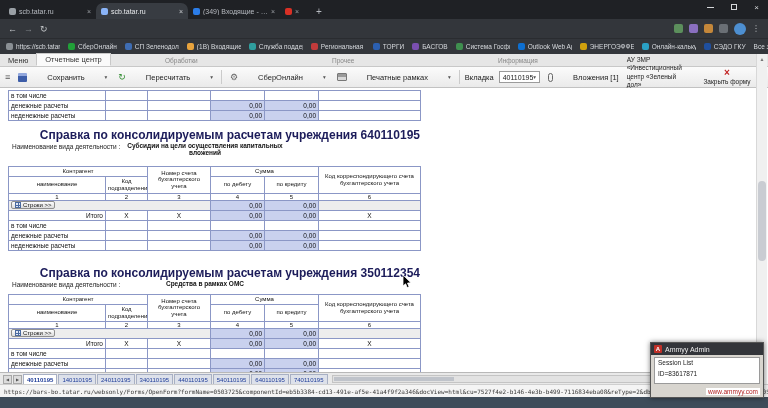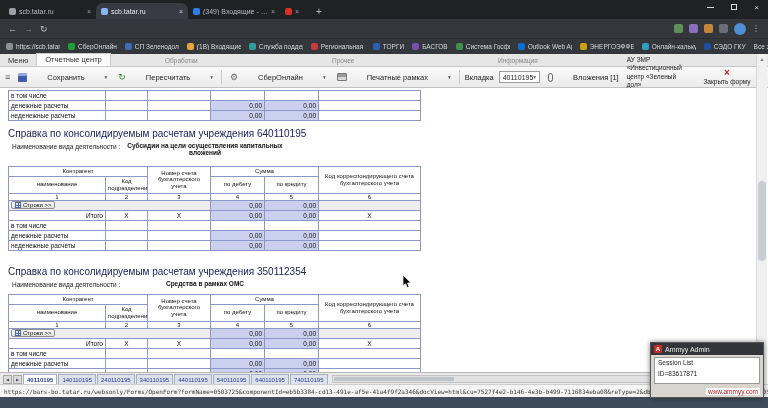--- a/index.html
+++ b/index.html
@@ -84,21 +84,21 @@
   .lbl-right { text-align:right; padding-right:3px; }
   .lbl-ind { padding-left:14px; }
   .lbl-ind2 { padding-left:20px; }
   .strokirow td { background:#ededed; }
   .strokirow td.val { background:#c9d1ee; }
   .stroki-btn { display:inline-flex; align-items:center; gap:2px; border:1px solid #8f8f8f; border-radius:2px;
                 background:linear-gradient(#fdfdfd,#dcdcdc); padding:0 3px; font-size:6px; height:8px; }
   .grid-ic { width:6px; height:6px; border:1px solid #4a6aa0; flex:none;
              background:linear-gradient(to right,transparent 2px,#4a6aa0 2px 3px,transparent 3px),
                         linear-gradient(to bottom,transparent 2px,#4a6aa0 2px 3px,transparent 3px),#dfe6f5; }
-  .sec-title { position:absolute; width:412px; text-align:left; font-size:10px; font-weight:normal; color:#1c1c5a; }
+  .sec-title { position:absolute; width:412px; text-align:right; font-size:12px; font-weight:bold; color:#1c1c5a; }
   .act-row { position:absolute; width:412px; height:20px; }
   .act-label { position:absolute; left:4px; top:1px; font-size:6.5px; color:#222; }
   .act-value { position:absolute; left:107px; width:180px; text-align:center; font-size:6.5px;
                font-weight:bold; color:#111; }
   #toptable { top:2px; }
   #title1 { left:8px; top:40px; }
   #act1 { left:8px; top:54px; }
   #table1 { top:78px; }
   #title2 { left:8px; top:178px; }
   #act2 { left:8px; top:192px; }

